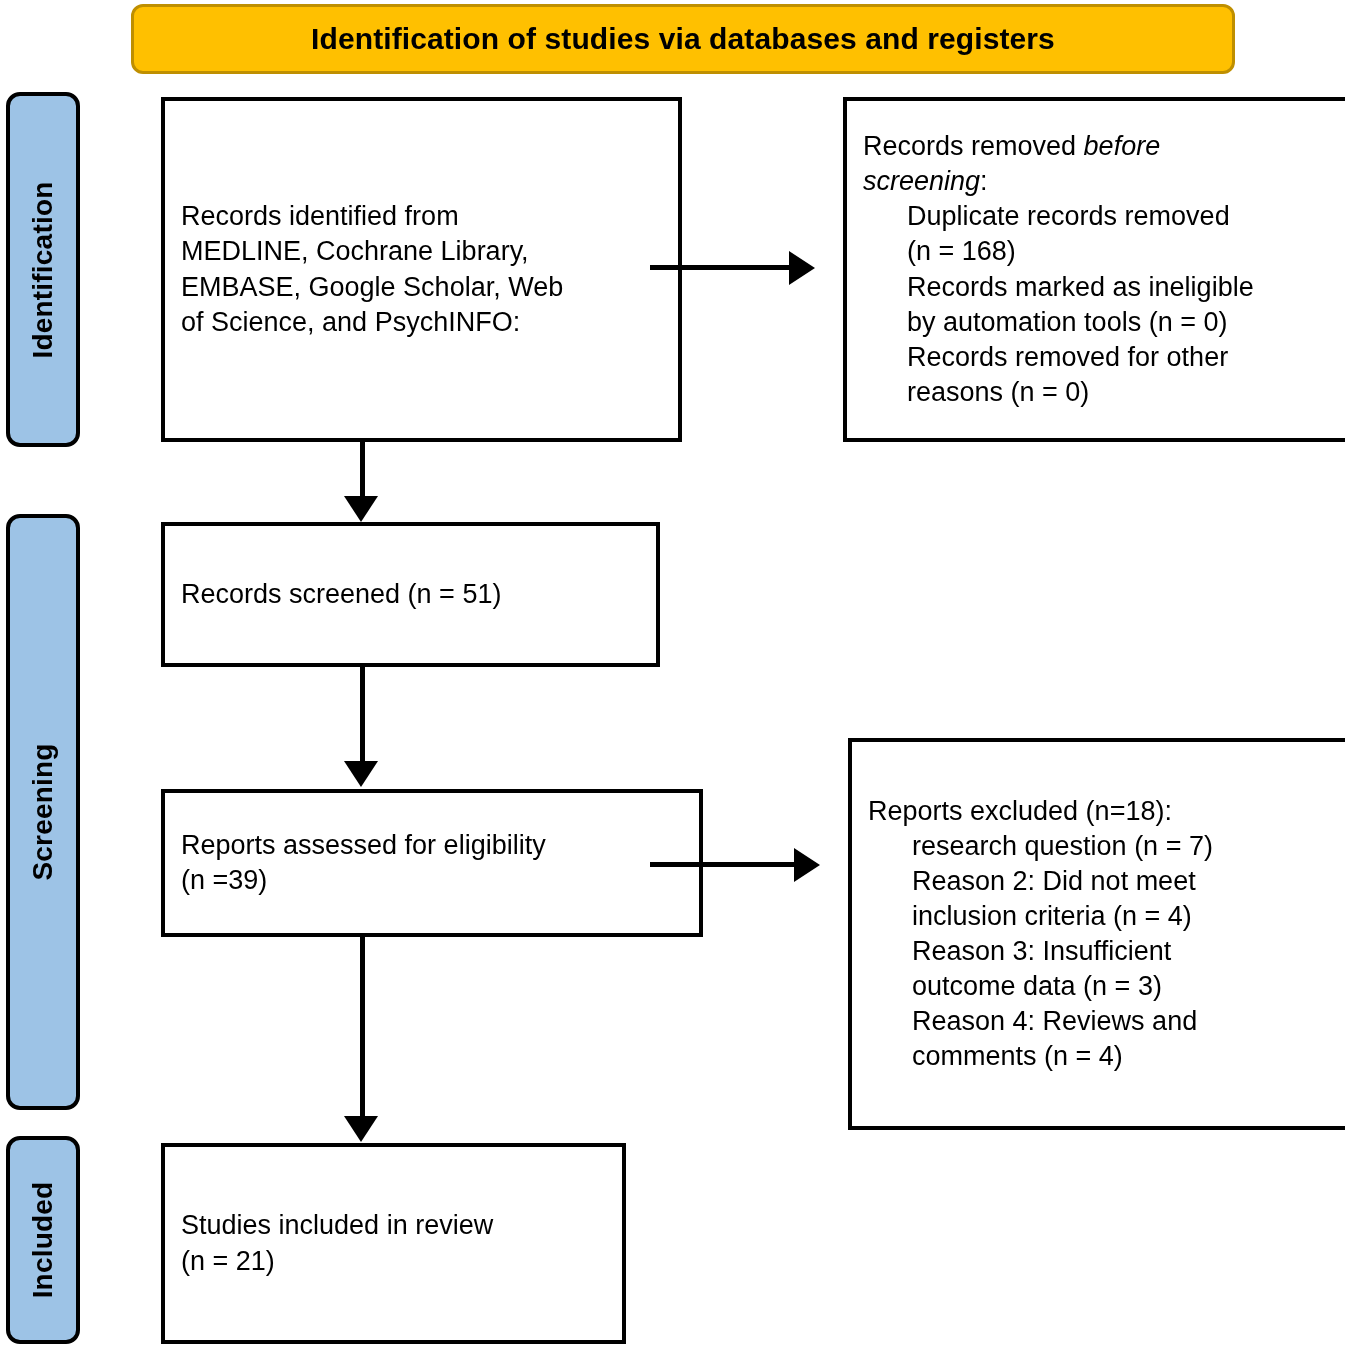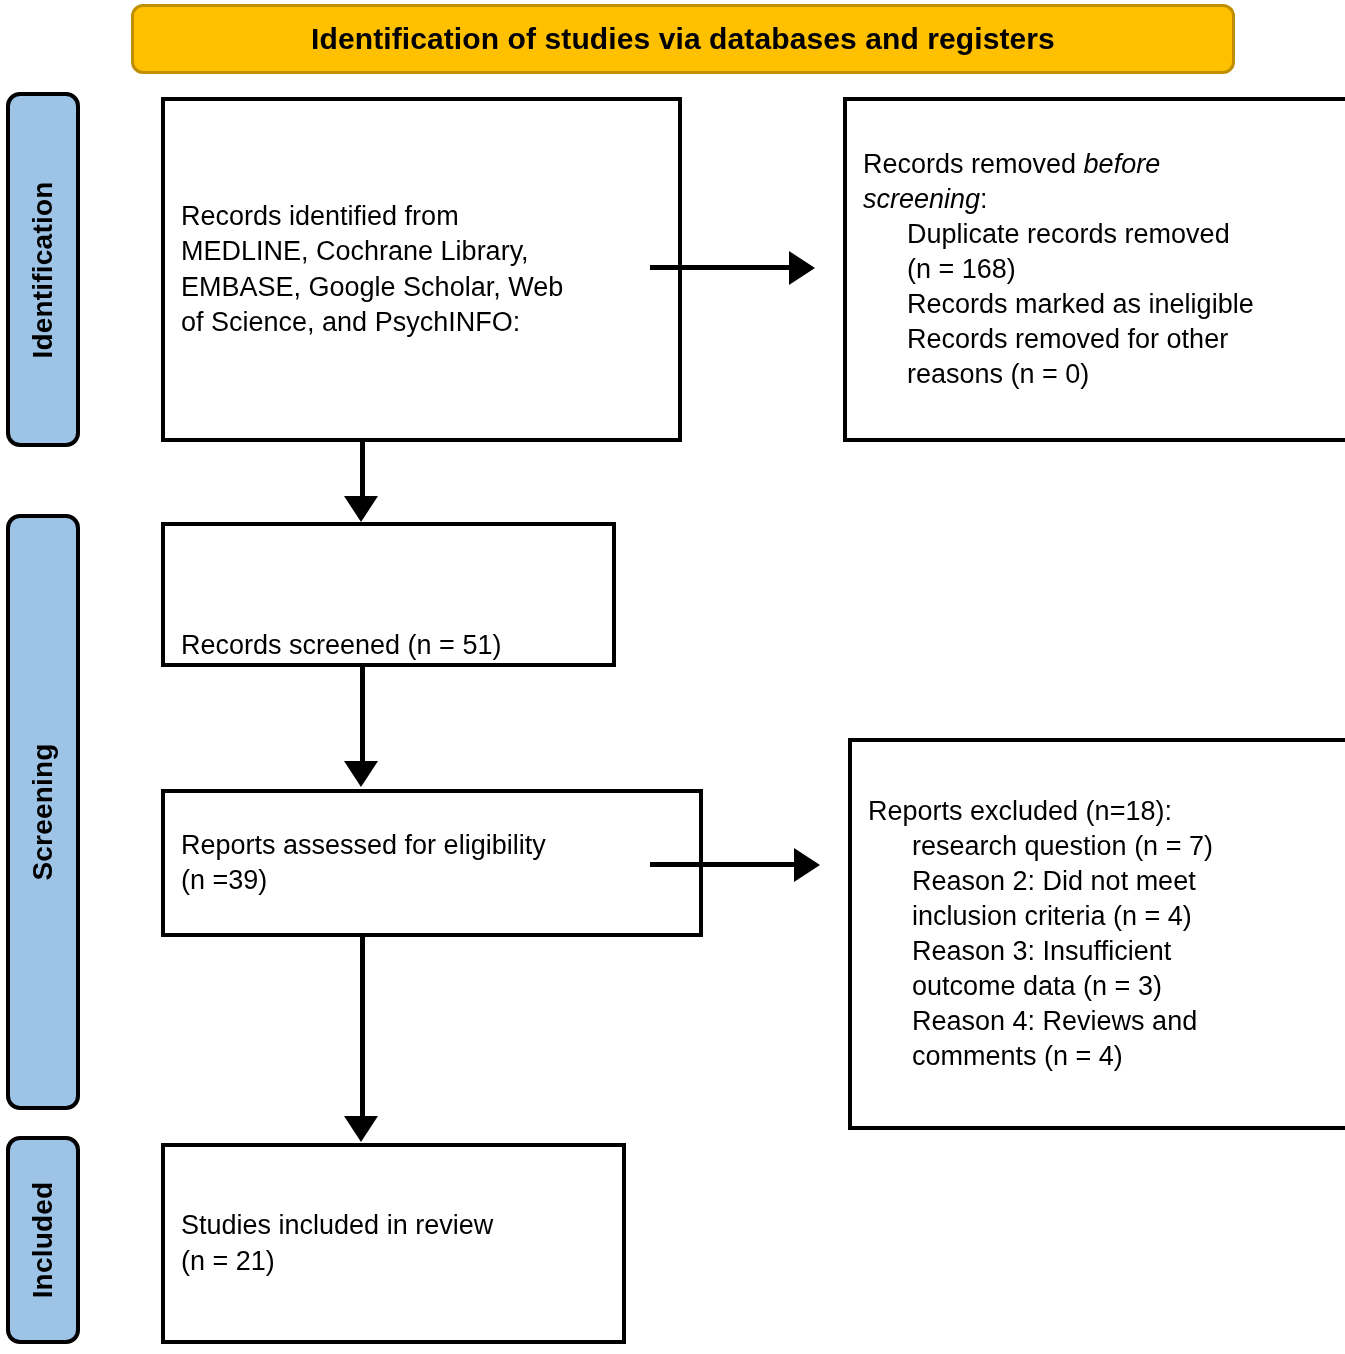--- a/index.html
+++ b/index.html
@@ -91,21 +91,21 @@
   .flow-box .box-text .ind {
     display: block;
     padding-left: 44px;
   }
   .flow-box .box-text em {
     font-style: italic;
   }
 
   #box-identified      { left: 131px; top: 97px;   width: 521px; height: 345px; }
   #box-removed         { left: 813px; top: 97px;   width: 520px; height: 345px; }
-  #box-screened        { left: 131px; top: 522px;  width: 455px; height: 145px; align-items: flex-end; }
+  #box-screened        { left: 131px; top: 522px;  width: 499px; height: 145px; }
   #box-assessed        { left: 131px; top: 789px;  width: 542px; height: 148px; }
   #box-excluded        { left: 818px; top: 738px;  width: 519px; height: 392px; }
   #box-included        { left: 131px; top: 1143px; width: 465px; height: 201px; }
 
   
   .conn-vline {
     position: absolute;
     width: 5px;
     background: #000000;
   }
@@ -173,20 +173,21 @@
     </div>
   </div>
 
   <div class="flow-box" id="box-removed">
     <div class="box-text">
       <span>Records removed </span><em>before</em><br>
       <em>screening</em><span>:</span>
       <span class="ind">Duplicate records removed</span>
       <span class="ind">(n = 168)</span>
       <span class="ind">Records marked as ineligible</span>
+      <span class="ind">by automation tools (n = 0)</span>
       <span class="ind">Records removed for other</span>
       <span class="ind">reasons (n = 0)</span>
     </div>
   </div>
 
   <div class="flow-box" id="box-screened">
     <div class="box-text">
       <span>Records screened (n = 51)</span>
     </div>
   </div>

